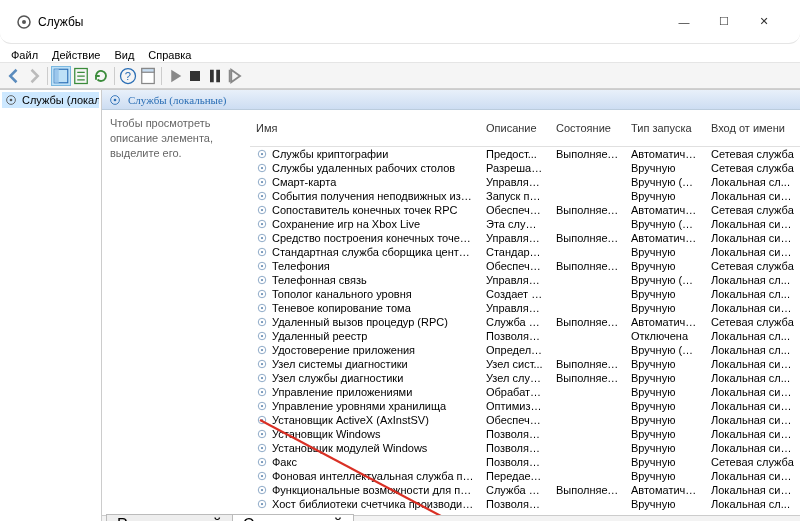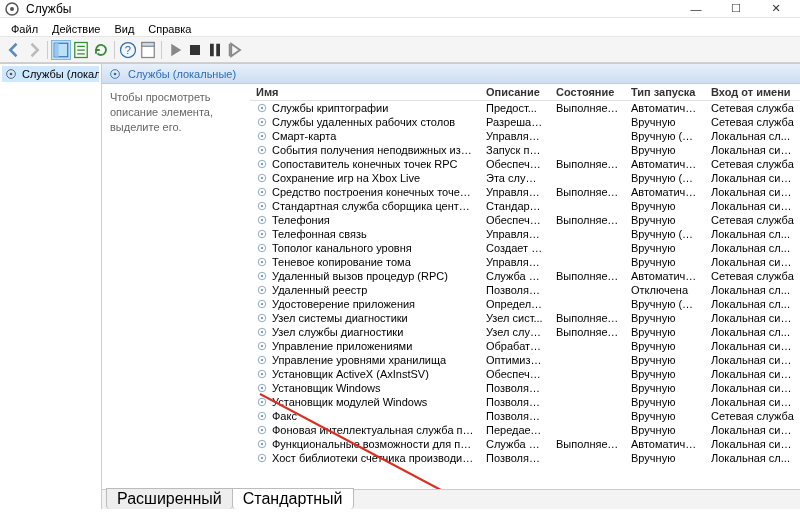--- a/index.html
+++ b/index.html
@@ -1,38 +1,38 @@
 <!DOCTYPE html>
 <html><head>
 <meta charset="utf-8">
 <style>
   * { margin: 0; padding: 0; box-sizing: border-box; }
   body { font-family: "Segoe UI", Tahoma, sans-serif; font-size: 11px; background: #fff; color: #000; width: 800px; height: 521px; overflow: hidden; position: relative; }
-  .titlebar { height: 18px; display: flex; align-items: center; padding: 0 4px; border-bottom: 1px solid #e5e5e5; }
+  .titlebar { height: 44px; display: flex; align-items: center; padding: 0 16px; border-bottom: 1px solid #e5e5e5; border-radius: 11px; }
   .titlebar .icon-sm { width: 16px; height: 16px; display: inline-flex; align-items: center; justify-content: center; margin-right: 6px; }
   .titlebar .title { flex: 1; font-size: 12px; }
   .win-controls { display: flex; gap: 0; }
   .win-btn { width: 40px; height: 20px; display: flex; align-items: center; justify-content: center; font-size: 11px; color: #333; }
   .menubar { height: 19px; display: flex; align-items: flex-end; padding: 0 4px; border-bottom: 1px solid #e5e5e5; }
   .menubar span { padding: 1px 7px; }
   .toolbar { height: 26px; display: flex; align-items: center; padding: 2px 4px; border-bottom: 1px solid #d0d0d0; gap: 0px; background: #f5f5f5; }
   .toolbar .sep { width: 1px; height: 18px; background: #ccc; margin: 0 3px; }
   .tbtn { width: 20px; height: 20px; display: inline-flex; align-items: center; justify-content: center; color: #444; }
   .tbtn.active { background:#bde0f7; border:1px solid #7bb8e0; }
   .body-area { display: flex; height: calc(521px - 26px - 19px - 26px - 4px); border-top:1px solid #ccc;}
   .tree-pane { width: 102px; border-right: 1px solid #ccc; padding: 2px; background: #fff; }
   .tree-item { display: flex; align-items: center; gap: 4px; padding: 1px 2px; white-space: nowrap; overflow:hidden;}
   .tree-item.selected { background: #cde8ff; }
   .content-pane { flex: 1; display: flex; flex-direction: column; overflow: hidden; position: relative;}
-  .content-header { height: 20px; background: linear-gradient(#e8f0fa,#cdddf2); display: flex; align-items: center; gap: 6px; padding: 0 6px; border-bottom:1px solid #bcd; }
+  .content-header { height: 20px; background: linear-gradient(#e8f0fa,#cdddf2); display: flex; align-items: center; gap: 6px; padding: 0 6px; border-bottom:1px solid #bcd;font-family:Liberation Serif, serif; }
   .content-body { flex: 1; display: flex; overflow: hidden;}
   .side-desc { width: 148px; padding: 6px 8px; color: #666; line-height: 1.35; }
   .list-wrap { flex: 1; overflow: auto; position:relative;}
   table.svc { width: 100%; border-collapse: collapse; table-layout: fixed; }
-  table.svc th { text-align: left; font-weight: 700; padding: 2px 6px; background: #fff; position: sticky; top: 0; border-bottom: 1px solid #e0e0e0; color:#333;}
+  table.svc th { text-align: left; font-weight: 400; padding: 12px 6px; background: #fff; position: sticky; top: 0; border-bottom: 1px solid #e0e0e0; color:#333;}
   table.svc td { padding: 0 6px; height: 14px; white-space: nowrap; overflow: hidden; text-overflow: ellipsis; vertical-align: middle;}
   .svc-icon { display:inline-block; width:12px; height:12px; vertical-align:-2px; margin-right:4px;}
   .svc-icon svg { width:12px; height:12px; }
   .tabs-bottom { height: 20px; border-top: 1px solid #ccc; display: flex; align-items: flex-end; background: #f3f3f3; padding: 0 4px;}
   .tab-b { padding: 1px 10px; border:1px solid #bbb; border-bottom:none; border-radius: 0 0 4px 4px; margin-right:-1px; background:#eee; font-size:16px;}
   .tab-b.selected { background:#fff; }
   svg { display:block; }
   
   .arrow-overlay { position:absolute; pointer-events:none; }
 </style>

